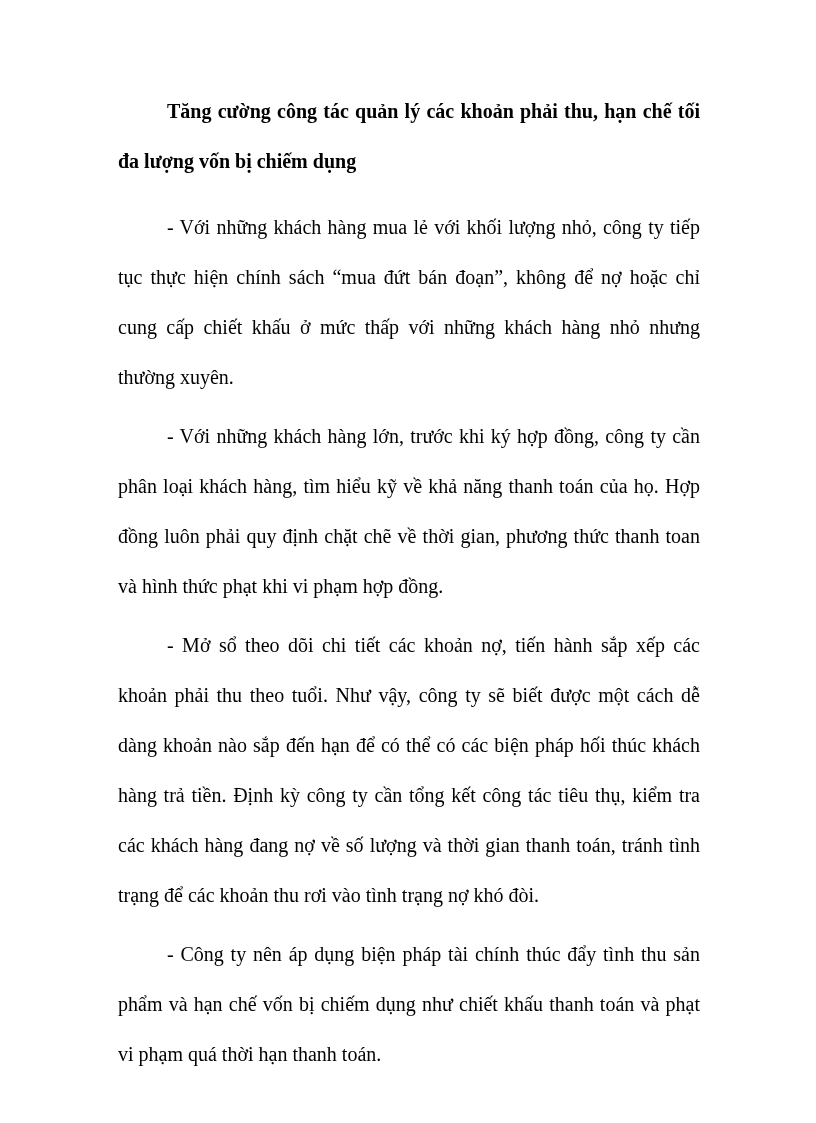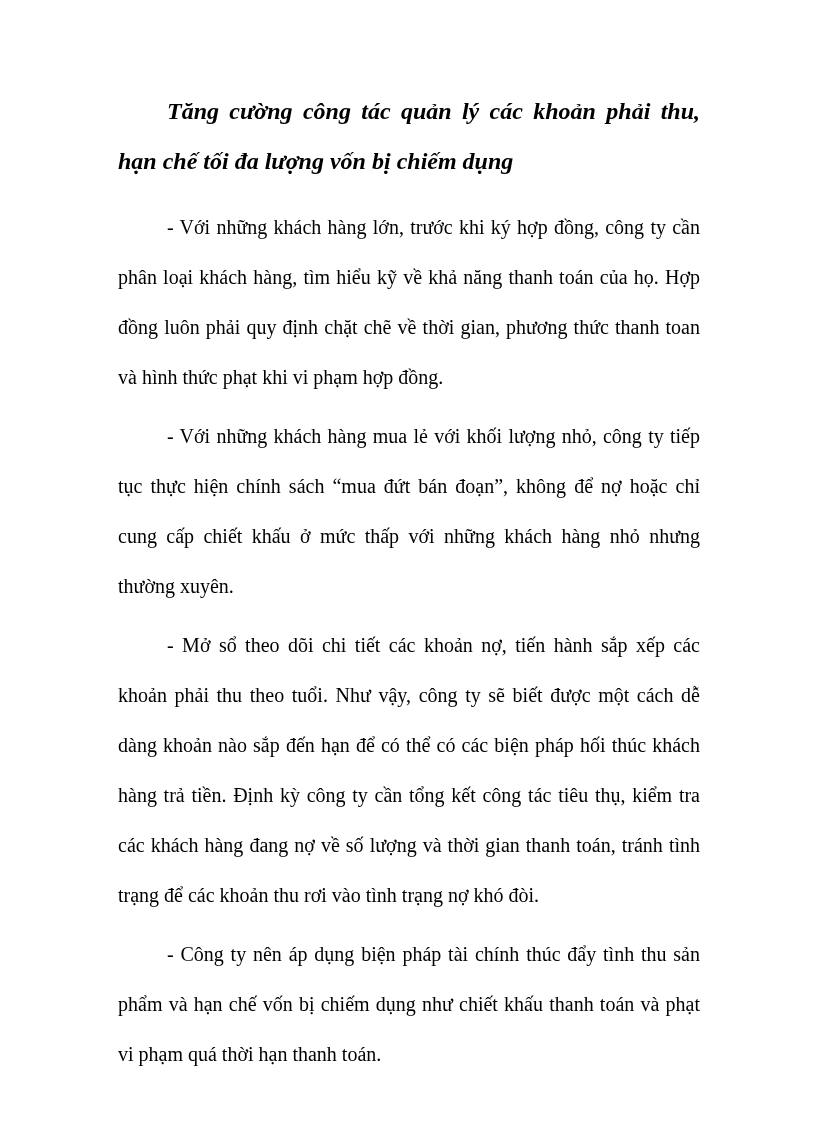--- a/index.html
+++ b/index.html
@@ -16,39 +16,38 @@
     box-sizing: border-box;
     padding: 86px 116px 0 118px;
     overflow: hidden;
     font-family: "Liberation Serif", "DejaVu Serif", serif;
     font-size: 20px;
     line-height: 50px;
     color: #000000;
     text-align: justify;
   }
   .doc-heading {
-    font-size: 24px;
+    font-size: 20px;
     font-weight: bold;
     margin: 0 0 16px 0;
     text-indent: 49px;
     text-align: justify;
-    font-style: italic;
   }
   .doc-paragraph {
     margin: 0 0 9px 0;
     text-indent: 49px;
     text-align: justify;
   }
 </style>
 </head>
 <body>
 
 <div class="page">
   <h1 class="doc-heading">Tăng cường công tác quản lý các khoản phải thu, hạn chế tối đa lượng vốn bị chiếm dụng</h1>
 
+  <p class="doc-paragraph">- Với những khách hàng mua lẻ với khối lượng nhỏ, công ty tiếp tục thực hiện chính sách “mua đứt bán đoạn”, không để nợ hoặc chỉ cung cấp chiết khấu ở mức thấp với những khách hàng nhỏ nhưng thường xuyên.</p>
+
   <p class="doc-paragraph">- Với những khách hàng lớn, trước khi ký hợp đồng, công ty cần phân loại khách hàng, tìm hiểu kỹ về khả năng thanh toán của họ. Hợp đồng luôn phải quy định chặt chẽ về thời gian, phương thức thanh toan và hình thức phạt khi vi phạm hợp đồng.</p>
-
-  <p class="doc-paragraph">- Với những khách hàng mua lẻ với khối lượng nhỏ, công ty tiếp tục thực hiện chính sách “mua đứt bán đoạn”, không để nợ hoặc chỉ cung cấp chiết khấu ở mức thấp với những khách hàng nhỏ nhưng thường xuyên.</p>
 
   <p class="doc-paragraph">- Mở sổ theo dõi chi tiết các khoản nợ, tiến hành sắp xếp các khoản phải thu theo tuổi. Như vậy, công ty sẽ  biết được một cách dễ dàng khoản nào sắp đến hạn để có thể có các biện pháp hối thúc khách hàng trả tiền. Định kỳ công ty cần tổng kết công tác tiêu thụ, kiểm tra các khách hàng đang nợ về số lượng và thời gian thanh toán, tránh tình trạng để các khoản thu rơi vào tình trạng nợ khó đòi.</p>
 
   <p class="doc-paragraph">- Công ty nên áp dụng biện pháp tài chính thúc đẩy tình thu sản phẩm và hạn chế vốn bị chiếm dụng như chiết khấu thanh toán và phạt vi phạm quá thời hạn thanh toán.</p>
 </div>
 
 </body></html>

